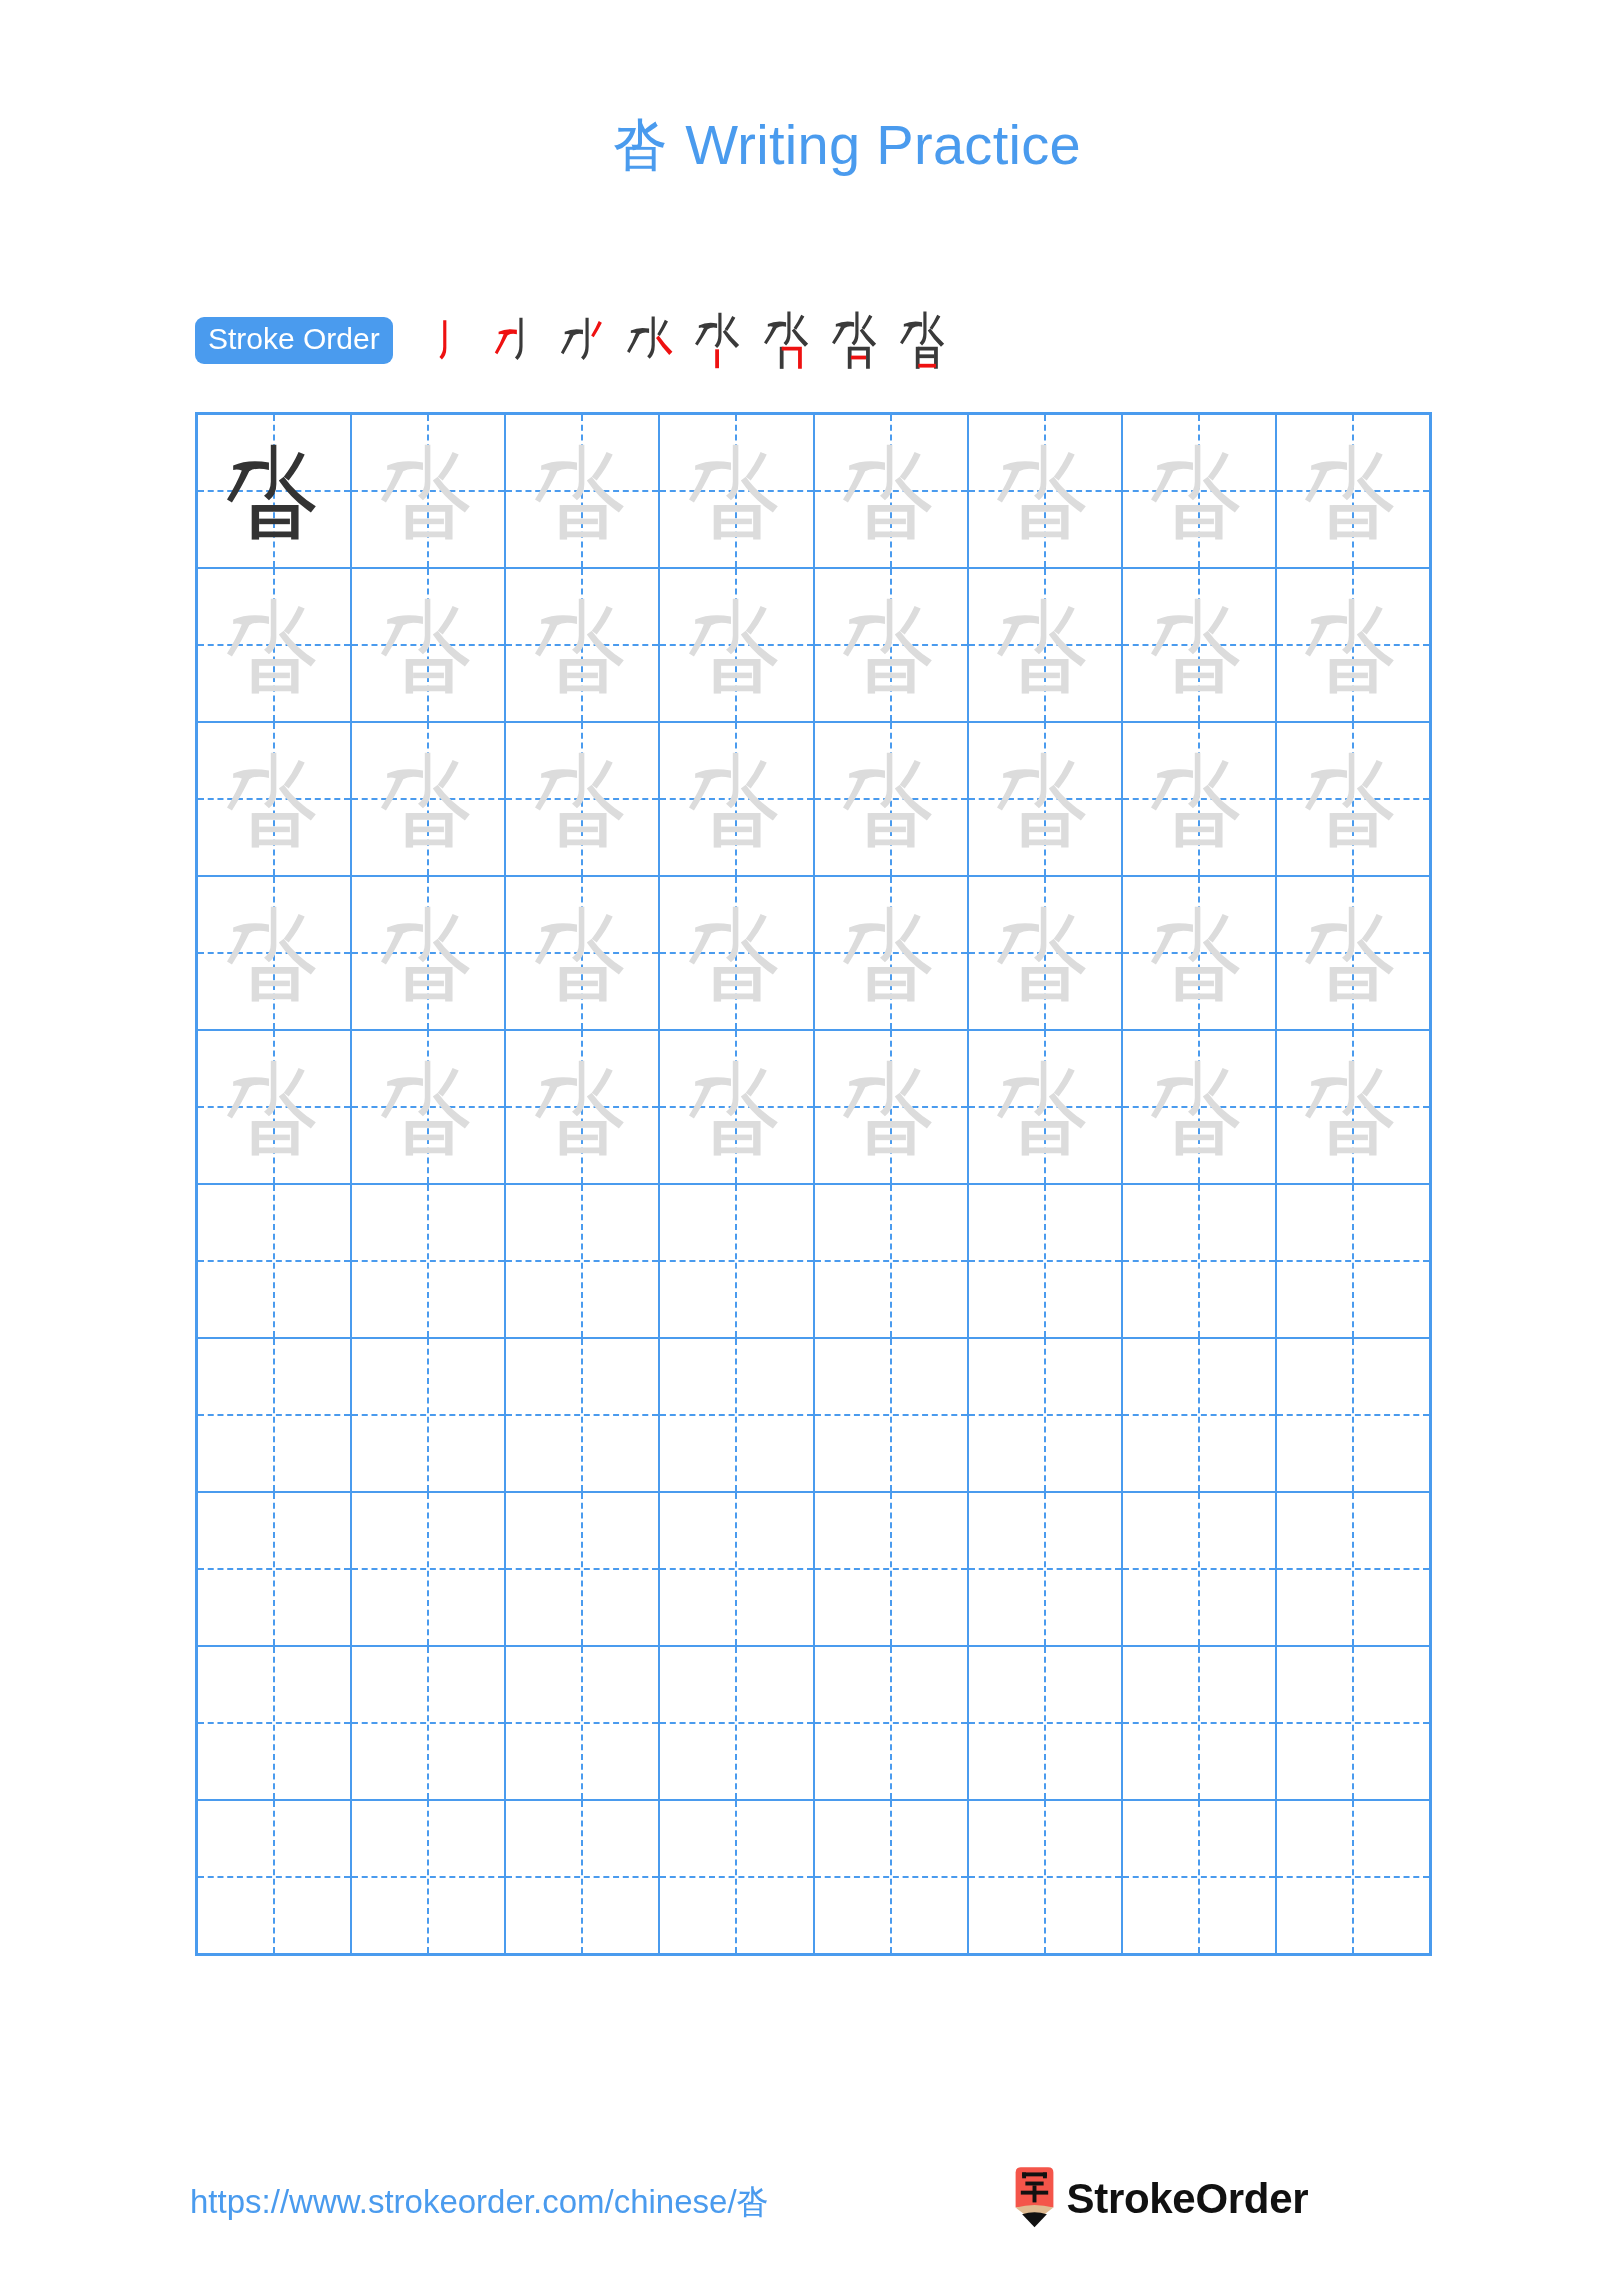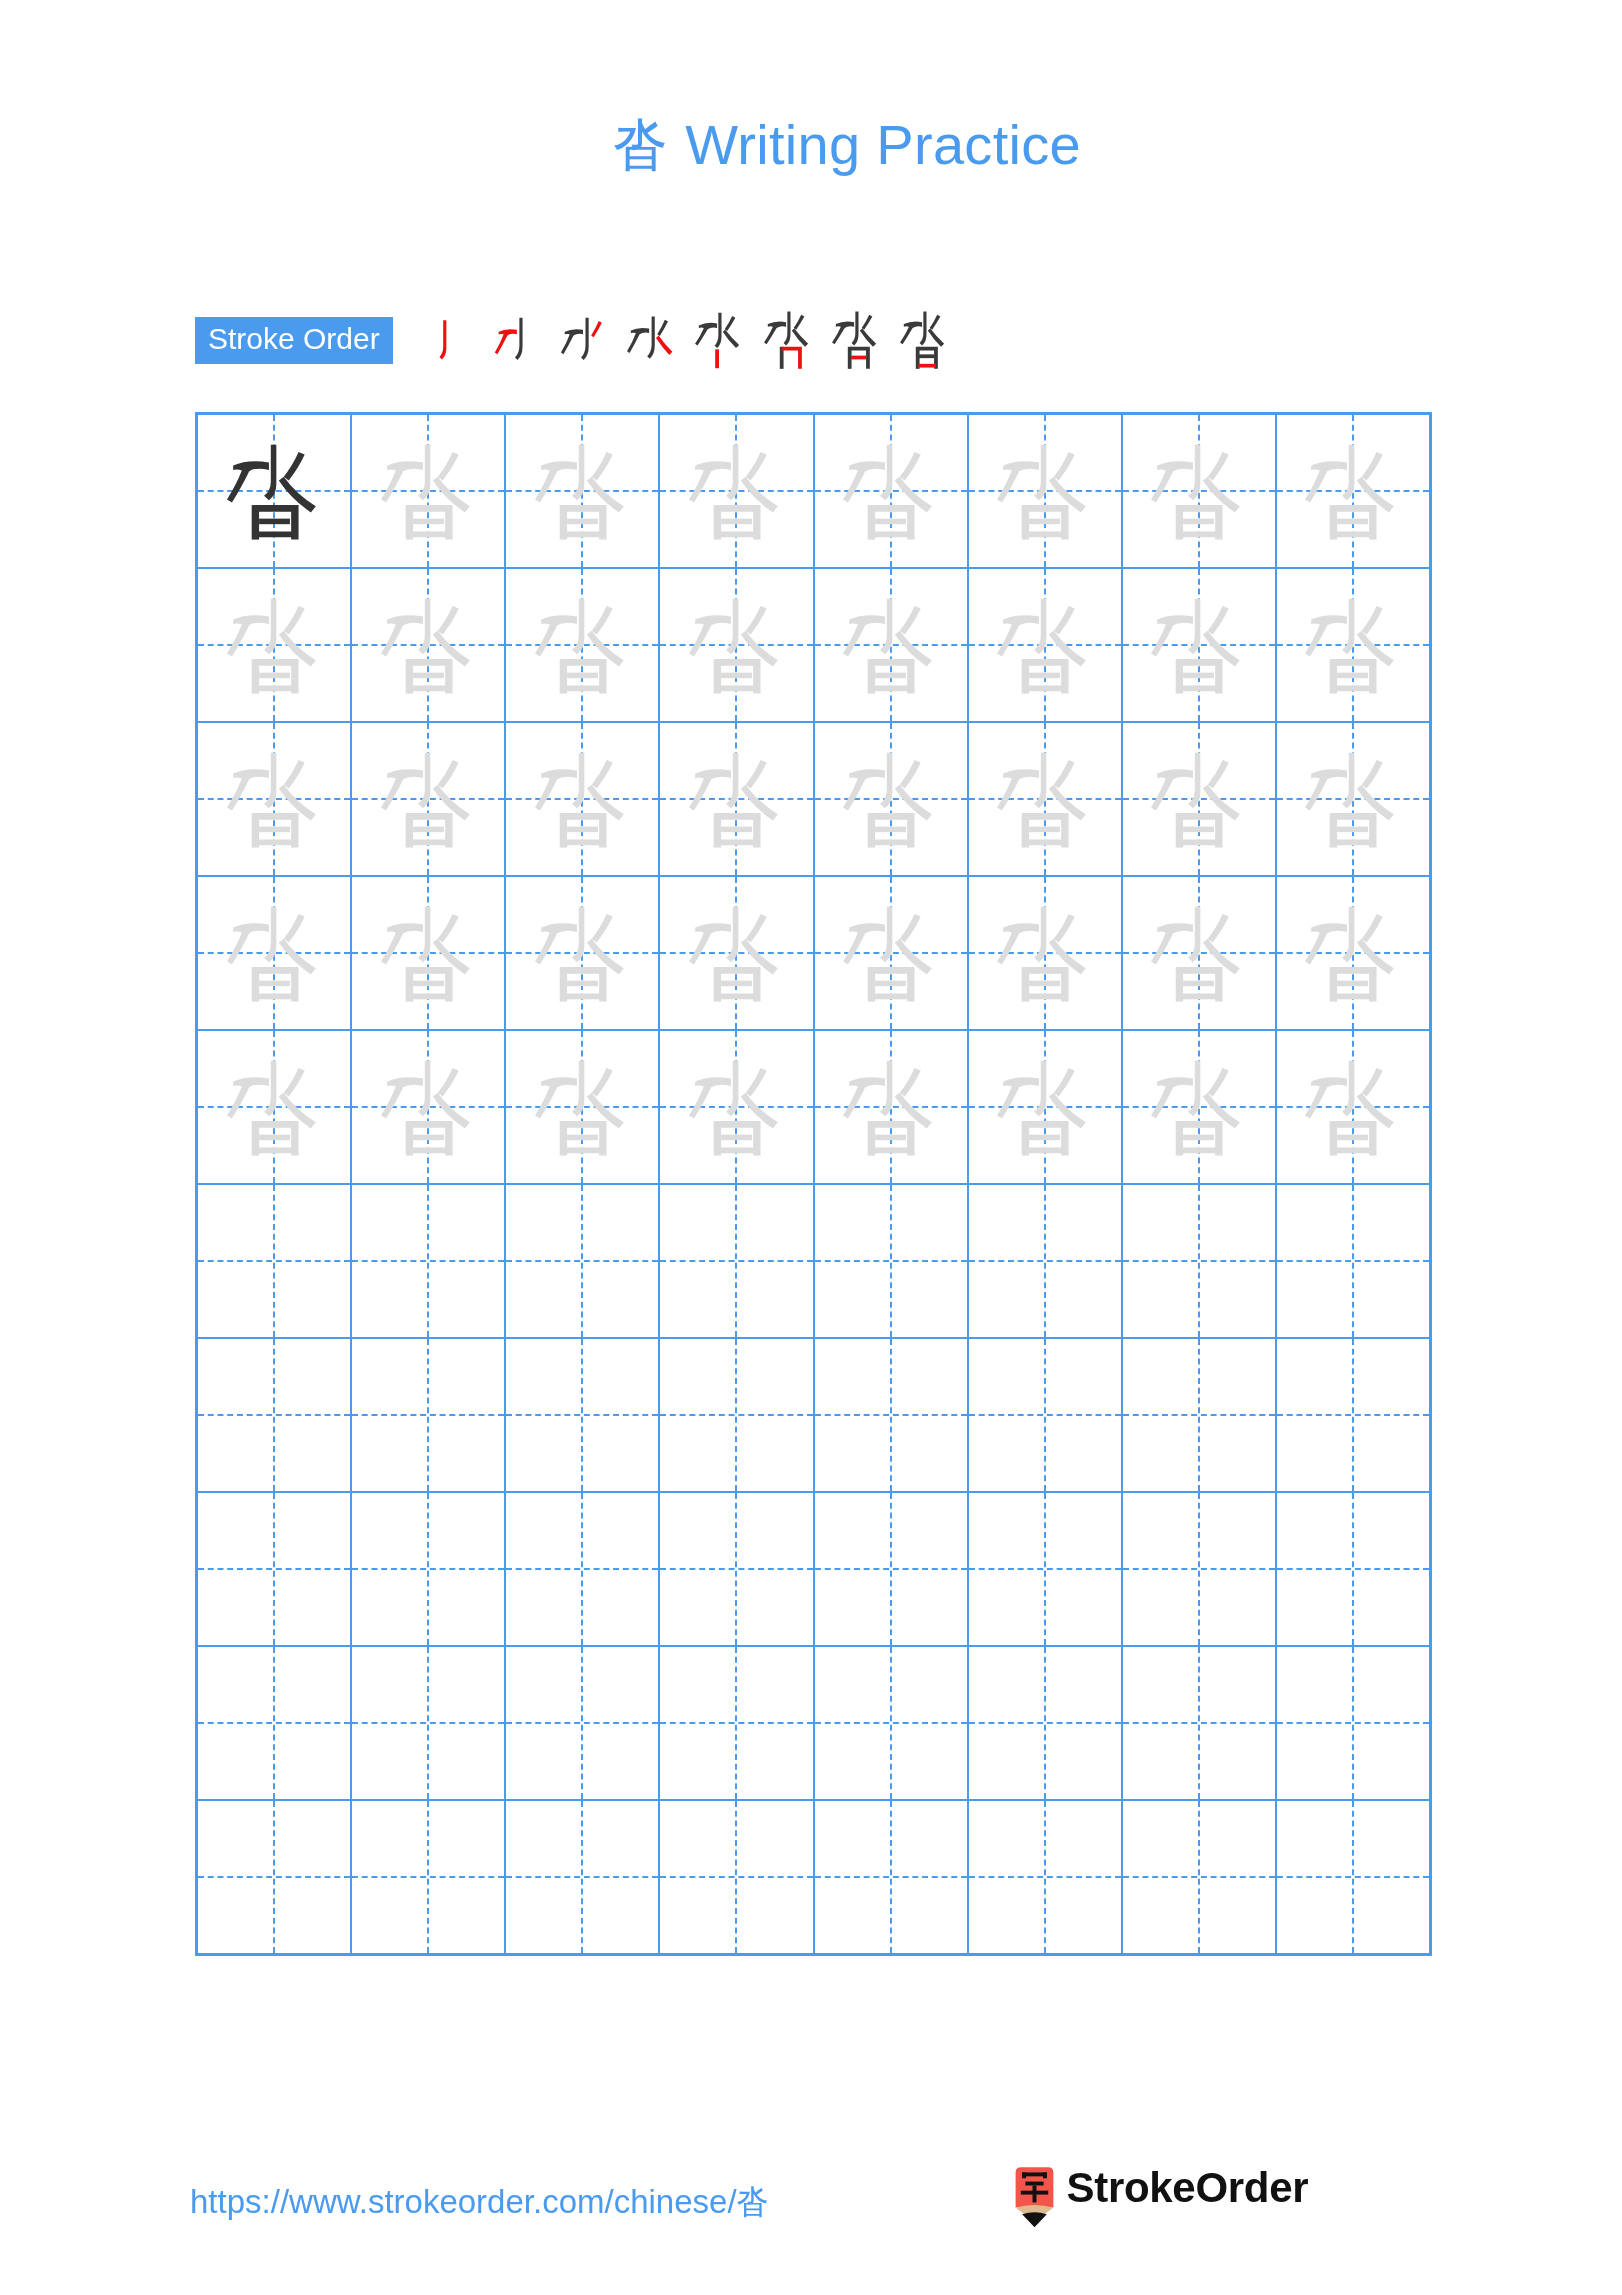--- a/index.html
+++ b/index.html
@@ -38,21 +38,21 @@
     top: 304px;
     height: 73px;
     display: flex;
     align-items: center;
   }
   .stroke-order-badge {
     background: #4a9bee;
     color: #ffffff;
     font-size: 30px;
     font-weight: 400;
-    border-radius: 0;
+    border-radius: 9px;
     padding: 6.5px 13px 9.2px 13px;
     line-height: 1;
     white-space: nowrap;
     box-sizing: border-box;
     height: 47px;
     display: flex;
     align-items: center;
   }
   .stroke-steps {
     display: flex;
@@ -140,20 +140,21 @@
     font-size: 33px;
     font-weight: 400;
     white-space: nowrap;
     text-decoration: none;
   }
   .footer-logo {
     position: absolute;
     left: 1013px;
     top: 2167px;
     display: flex;
+    align-items: center;
   }
   .logo-pencil {
     width: 43px;
     height: 63px;
     position: relative;
     margin-right: 10.5px;
   }
   .logo-pencil svg { display: block; width: 43px; height: 63px; }
   .logo-text {
     color: #111111;

